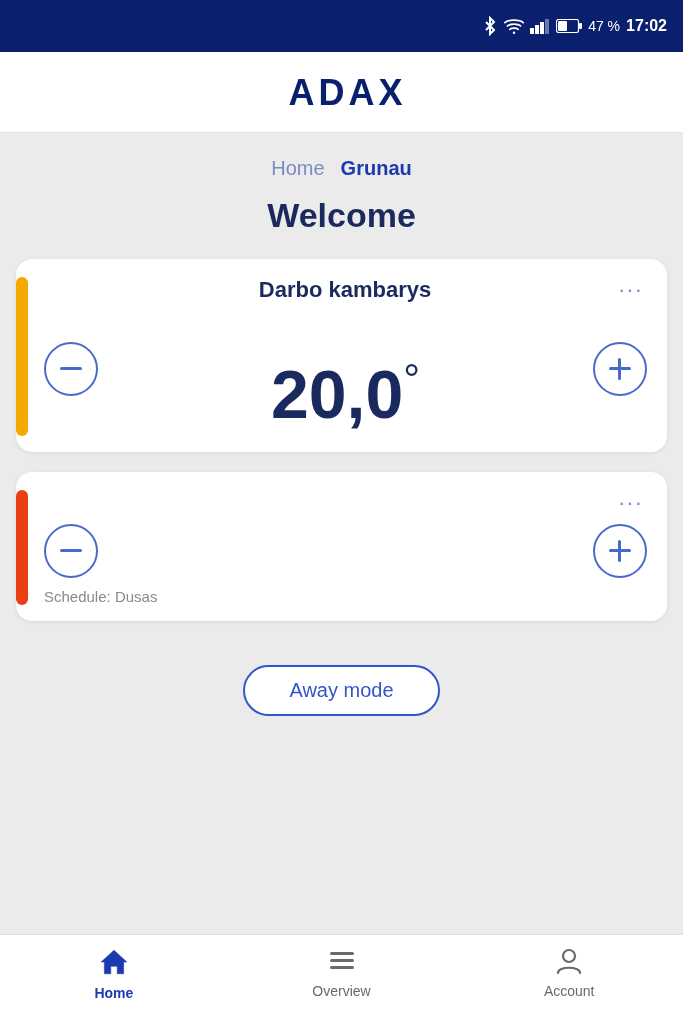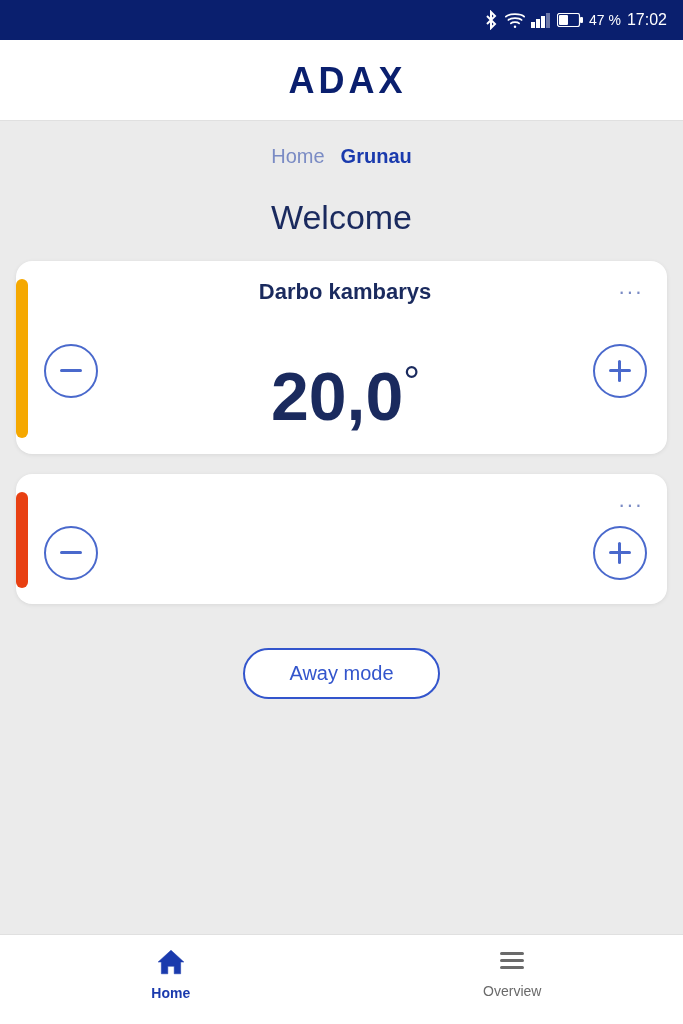--- a/index.html
+++ b/index.html
@@ -11,21 +11,21 @@
       font-family: 'Segoe UI', Arial, sans-serif;
       background: #ebebeb;
       display: flex;
       flex-direction: column;
     }
 
     
     .status-bar {
       background: #0a1f6e;
       color: white;
-      height: 40px;
+      height: 52px;
       display: flex;
       align-items: center;
       justify-content: flex-end;
       padding: 0 16px;
       gap: 8px;
       font-size: 14px;
       font-weight: 500;
     }
 
     .status-icons {
@@ -79,23 +79,23 @@
       font-size: 20px;
       color: #1a3aad;
       font-weight: 700;
       cursor: pointer;
     }
 
     
     .welcome-title {
       text-align: center;
       font-size: 34px;
-      font-weight: 400;
+      font-weight: 700;
       color: #1a2a5e;
-      margin: 22px 0 24px 0;
+      margin: 8px 0 24px 0;
     }
 
     
     .device-card {
       background: white;
       border-radius: 16px;
       margin-bottom: 20px;
       padding: 18px 20px 16px 0;
       display: flex;
       align-items: stretch;
@@ -285,21 +285,21 @@
       <rect x="10" y="4" width="4" height="12" fill="white"></rect>
       <rect x="15" y="1" width="4" height="15" fill="white" opacity="0.4"></rect>
     </svg>
 
     <svg width="26" height="14" viewBox="0 0 26 14" fill="none">
       <rect x="0.5" y="0.5" width="22" height="13" rx="2" stroke="white" stroke-width="1.2"></rect>
       <rect x="23" y="4" width="3" height="6" rx="1" fill="white"></rect>
       <rect x="2" y="2" width="9" height="10" rx="1" fill="white"></rect>
     </svg>
     <span>47 %</span>
-    <span style="font-weight:400;font-size:16px;">17:02</span>
+    <span style="font-weight:700;font-size:16px;">17:02</span>
   </div>
 </div>
 
 <div class="header">
   <span class="logo-text">ADAX</span>
 </div>
 
 <div class="main">
 
   <div class="breadcrumb">
@@ -349,20 +349,21 @@
               <rect y="0" width="22" height="3" rx="1.5" fill="#4a69cc"></rect>
             </svg>
         </button>
         <button class="control-btn">
           <svg width="22" height="22" viewBox="0 0 22 22">
             <rect x="0" y="9" width="22" height="3" rx="1.5" fill="#4a69cc"></rect>
             <rect x="9" y="0" width="3" height="22" rx="1.5" fill="#4a69cc"></rect>
           </svg>
         </button>
       </div>
+      <span class="card-schedule">Schedule: Dusas</span>
     </div>
   </div>
 
   <div class="away-mode-container">
     <button class="away-mode-btn">Away mode</button>
   </div>
 
 </div>
 
 <div class="bottom-nav">
@@ -380,13 +381,22 @@
     <div class="overview-icon-svg">
       <svg viewBox="0 0 28 24" xmlns="http://www.w3.org/2000/svg">
         <rect x="2" y="3" width="24" height="3" rx="1.5" fill="#6a6a6a"></rect>
         <rect x="2" y="10" width="24" height="3" rx="1.5" fill="#6a6a6a"></rect>
         <rect x="2" y="17" width="24" height="3" rx="1.5" fill="#6a6a6a"></rect>
       </svg>
     </div>
     <span class="nav-label">Overview</span>
   </div>
 
+  <div class="nav-item nav-item-inactive">
+    <div class="account-icon-svg">
+      <svg viewBox="0 0 28 28" xmlns="http://www.w3.org/2000/svg">
+        <circle cx="14" cy="9" r="6" fill="none" stroke="#6a6a6a" stroke-width="2.2"></circle>
+        <path d="M3 26 C3 19 25 19 25 26" fill="none" stroke="#6a6a6a" stroke-width="2.2" stroke-linecap="round"></path>
+      </svg>
+    </div>
+    <span class="nav-label">Account</span>
+  </div>
 </div>
 
 </body></html>

